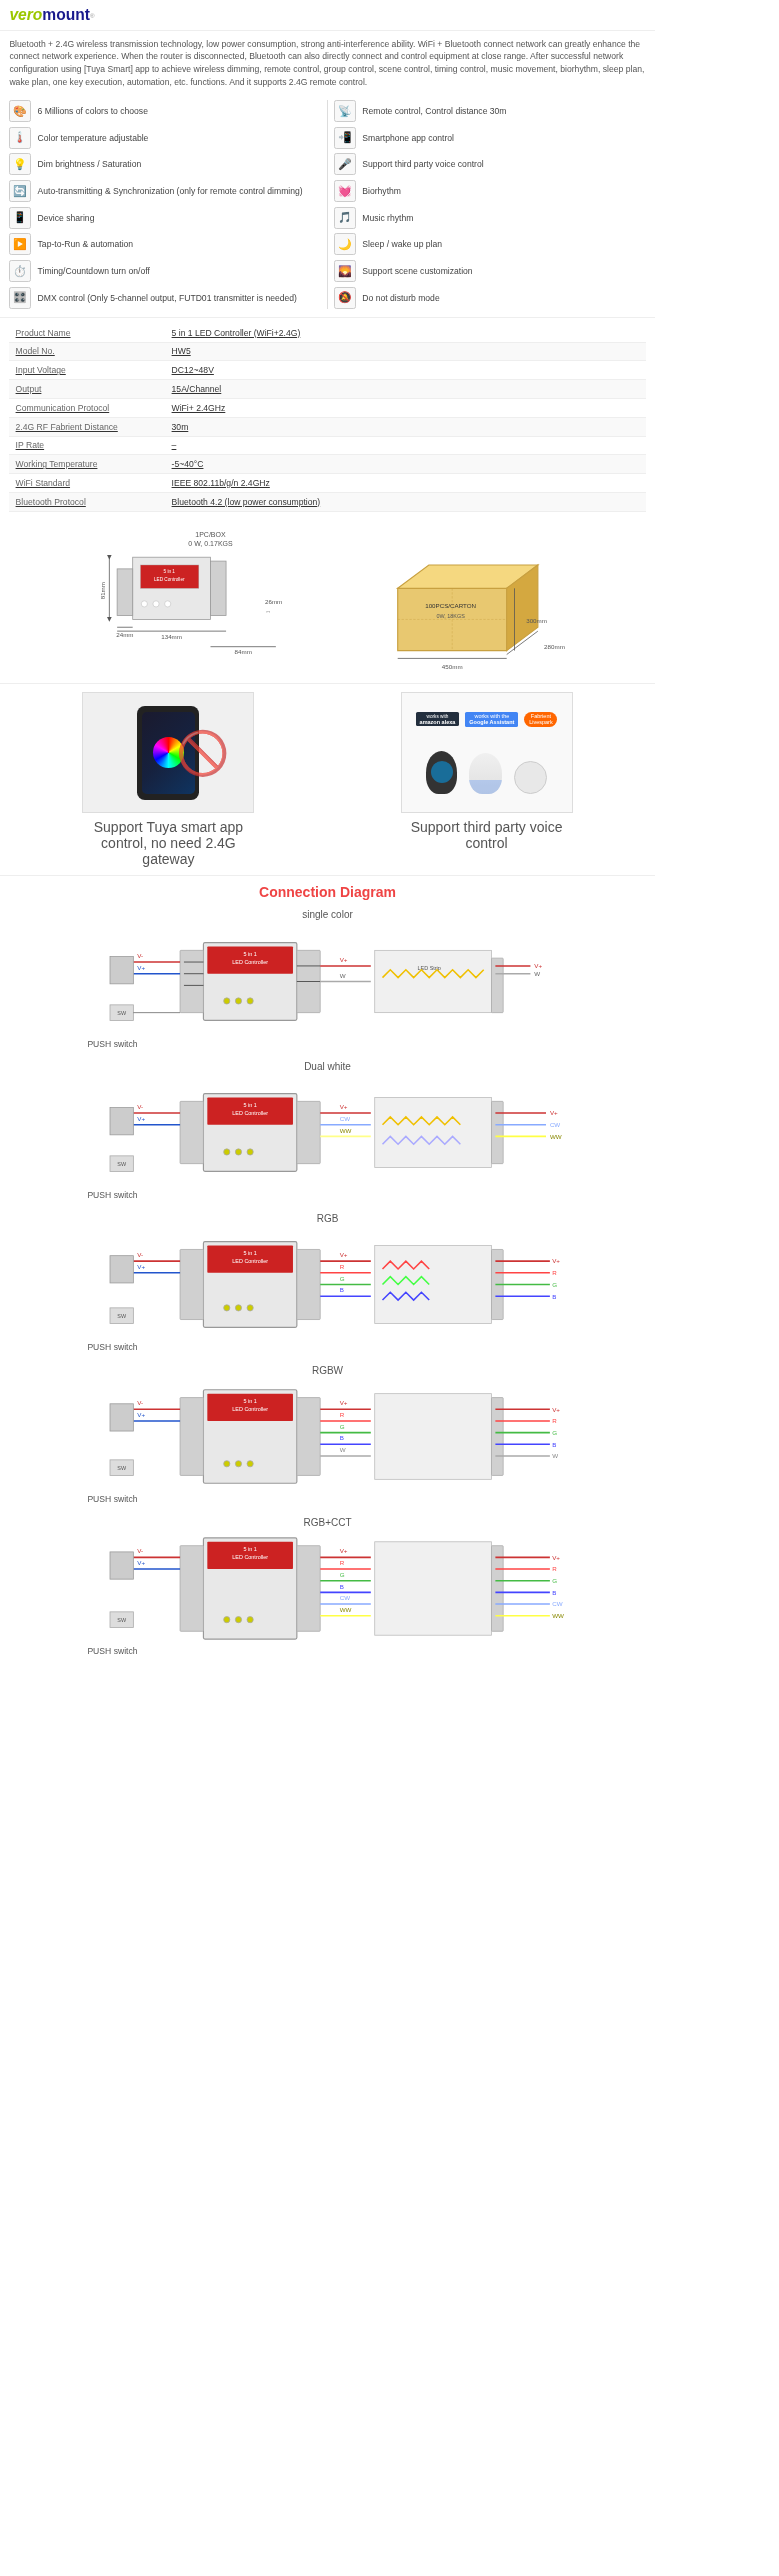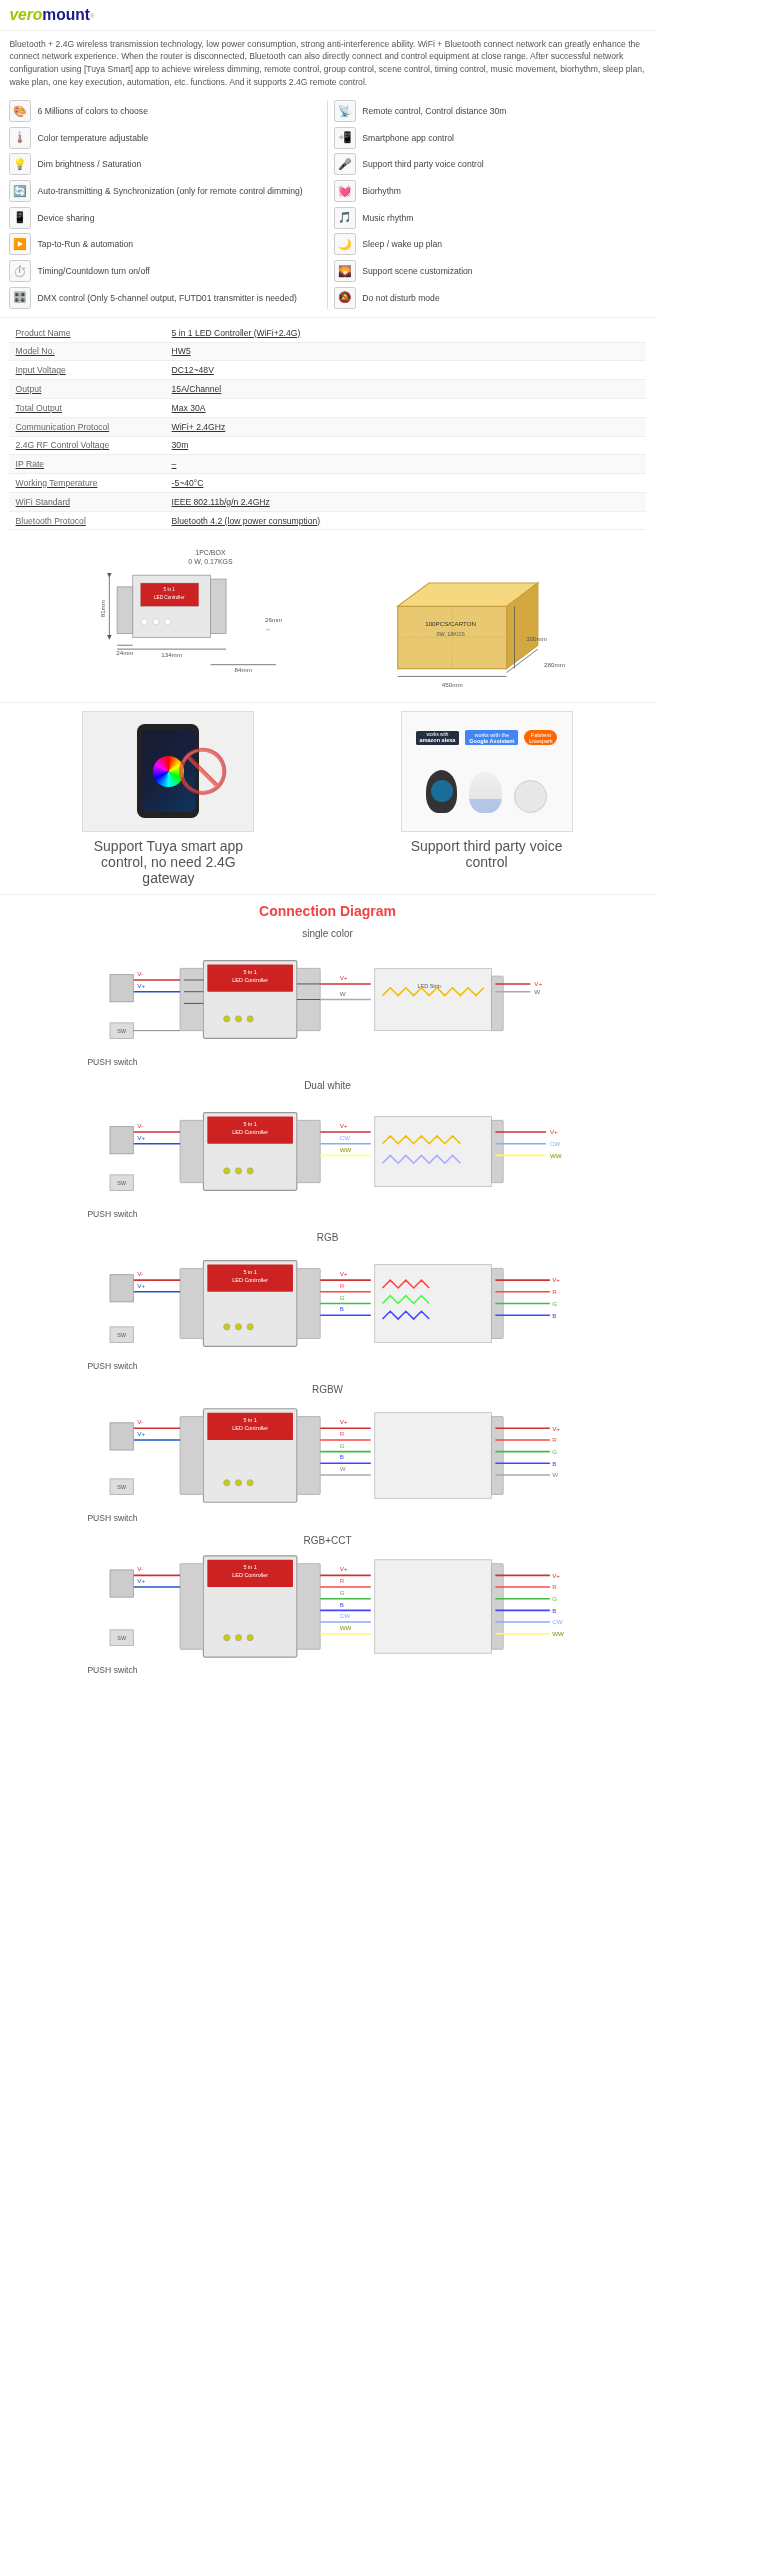--- a/index.html
+++ b/index.html
@@ -321,29 +321,25 @@
       </tr>
       <tr>
         <td>Input Voltage</td>
         <td>DC12~48V</td>
       </tr>
       <tr>
         <td>Output</td>
         <td>15A/Channel</td>
       </tr>
       <tr>
-        <td>Total Output</td>
-        <td>Max 30A</td>
-      </tr>
-      <tr>
         <td>Communication Protocol</td>
         <td>WiFi+ 2.4GHz</td>
       </tr>
       <tr>
-        <td>2.4G RF Control Voltage</td>
+        <td>2.4G RF Fabrient Distance</td>
         <td>30m</td>
       </tr>
       <tr>
         <td>IP Rate</td>
         <td>–</td>
       </tr>
       <tr>
         <td>Working Temperature</td>
         <td>-5~40°C</td>
       </tr>

